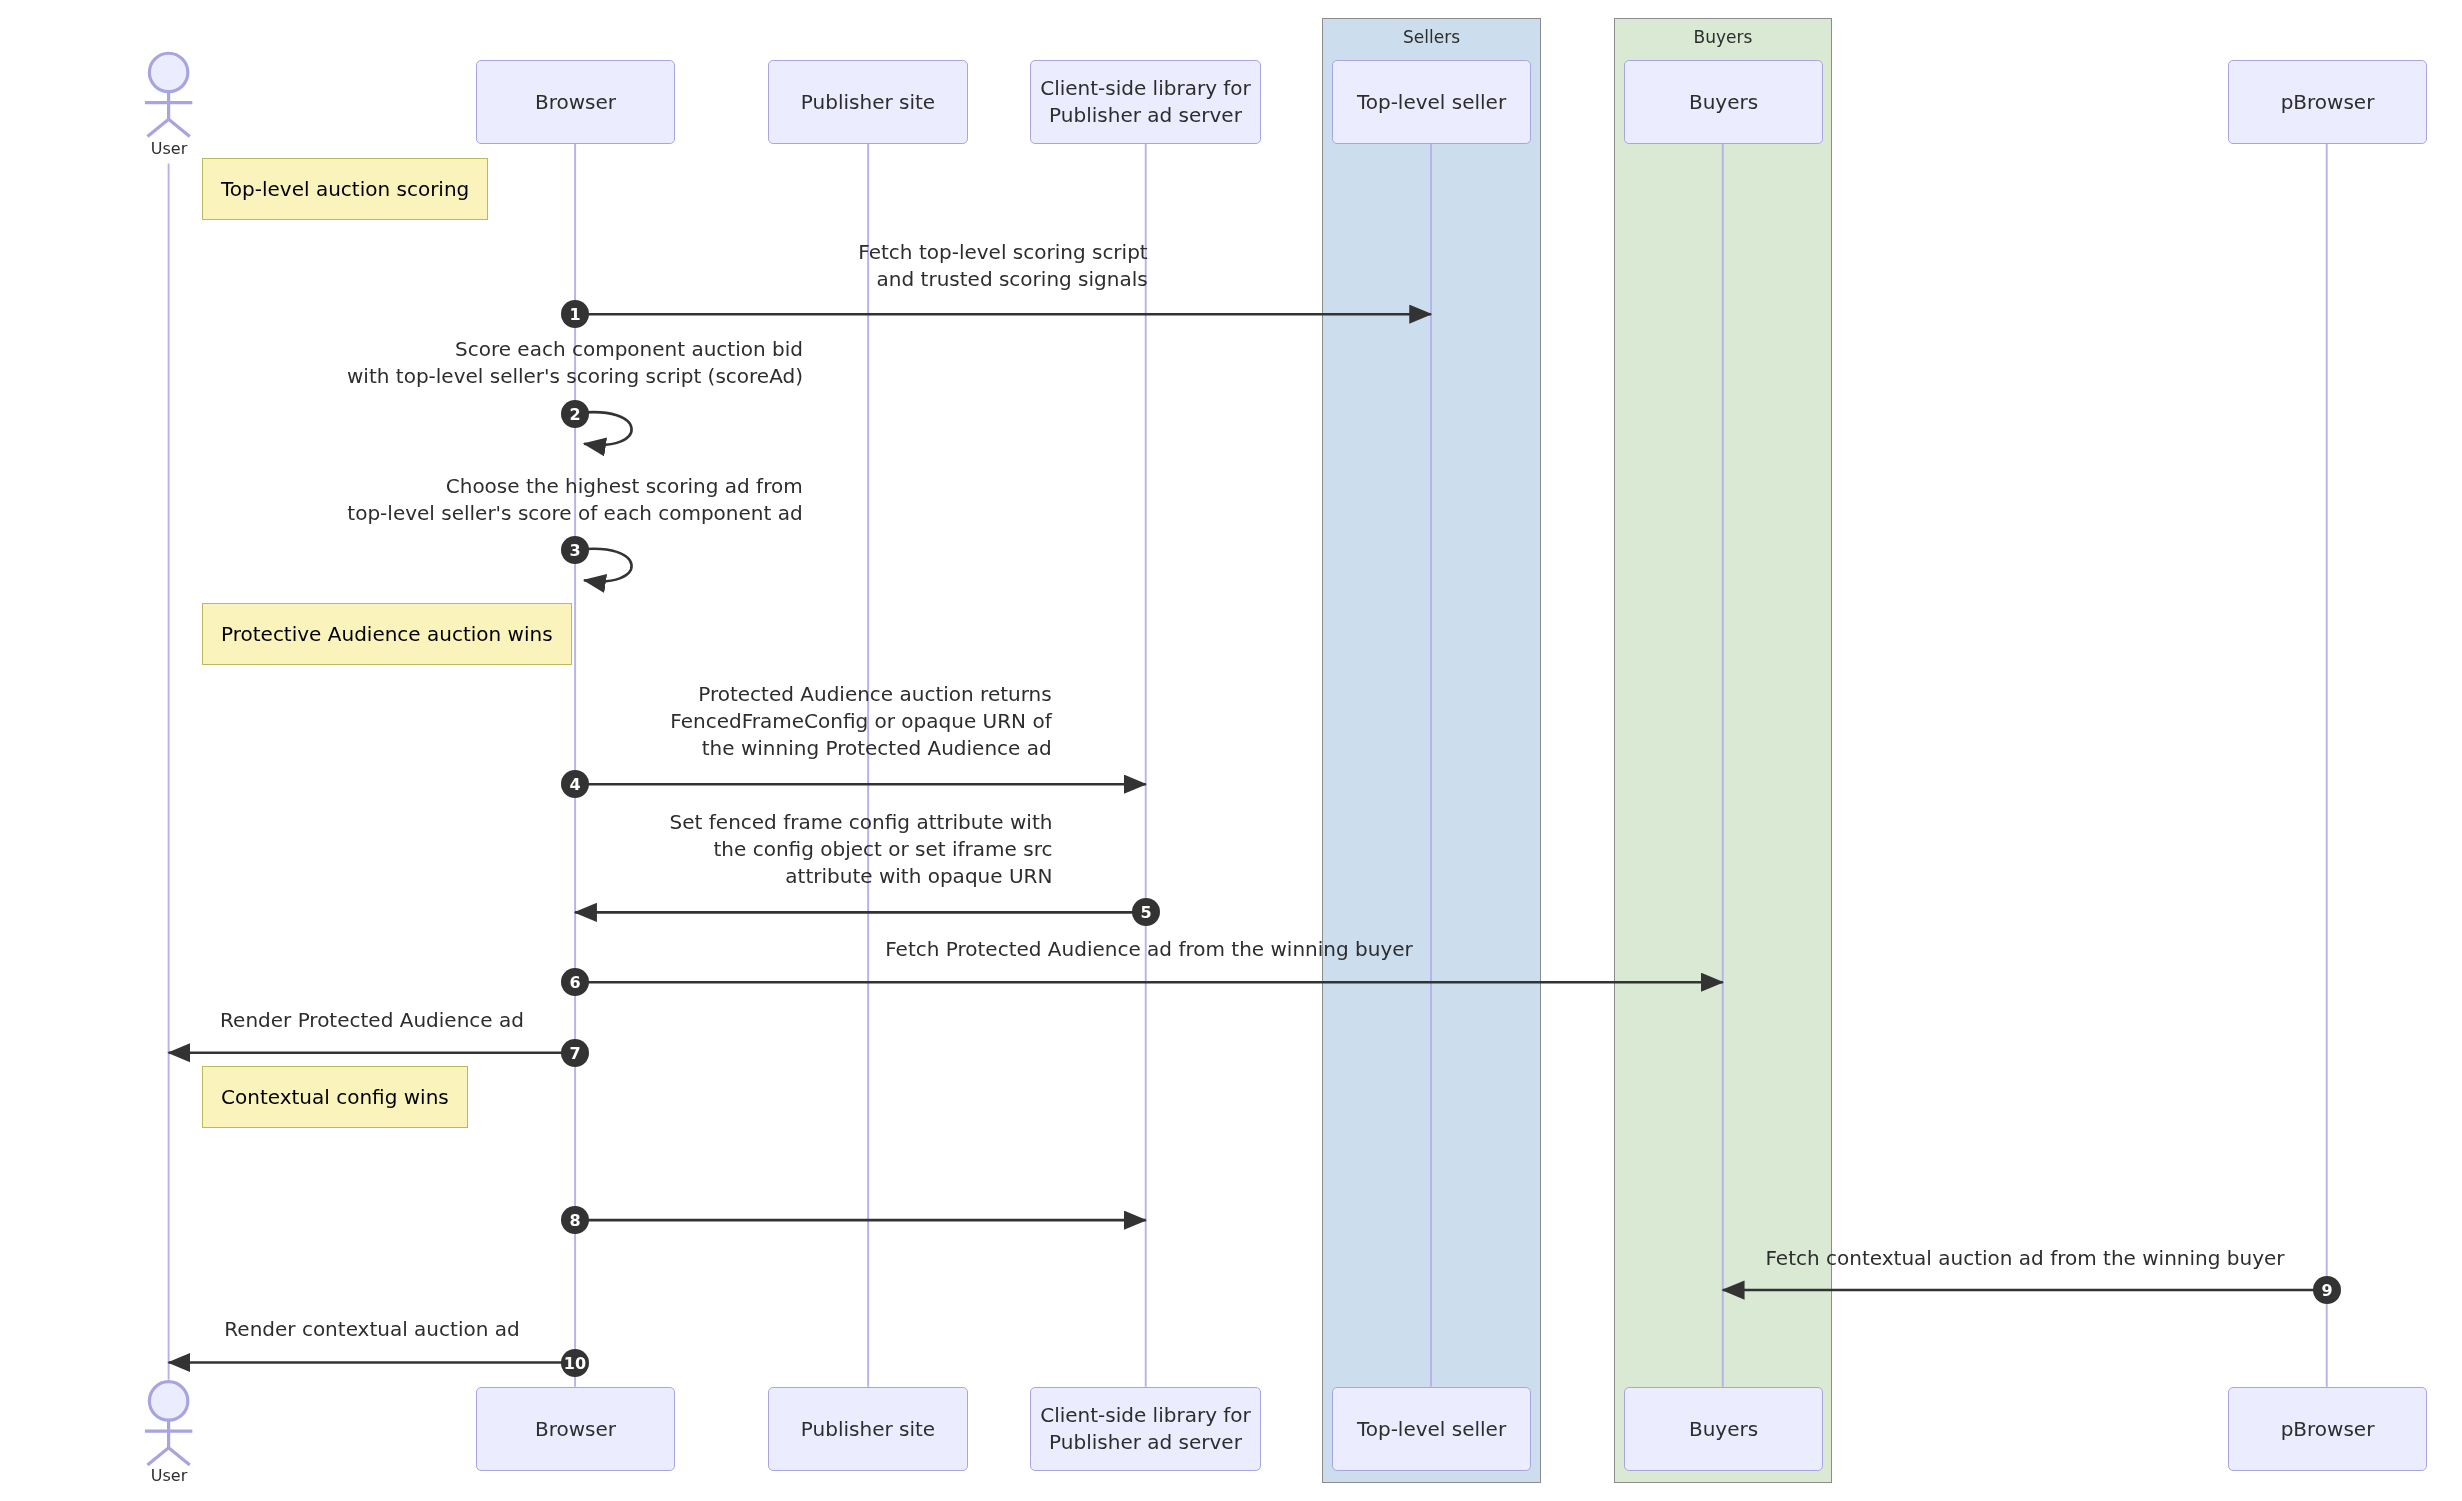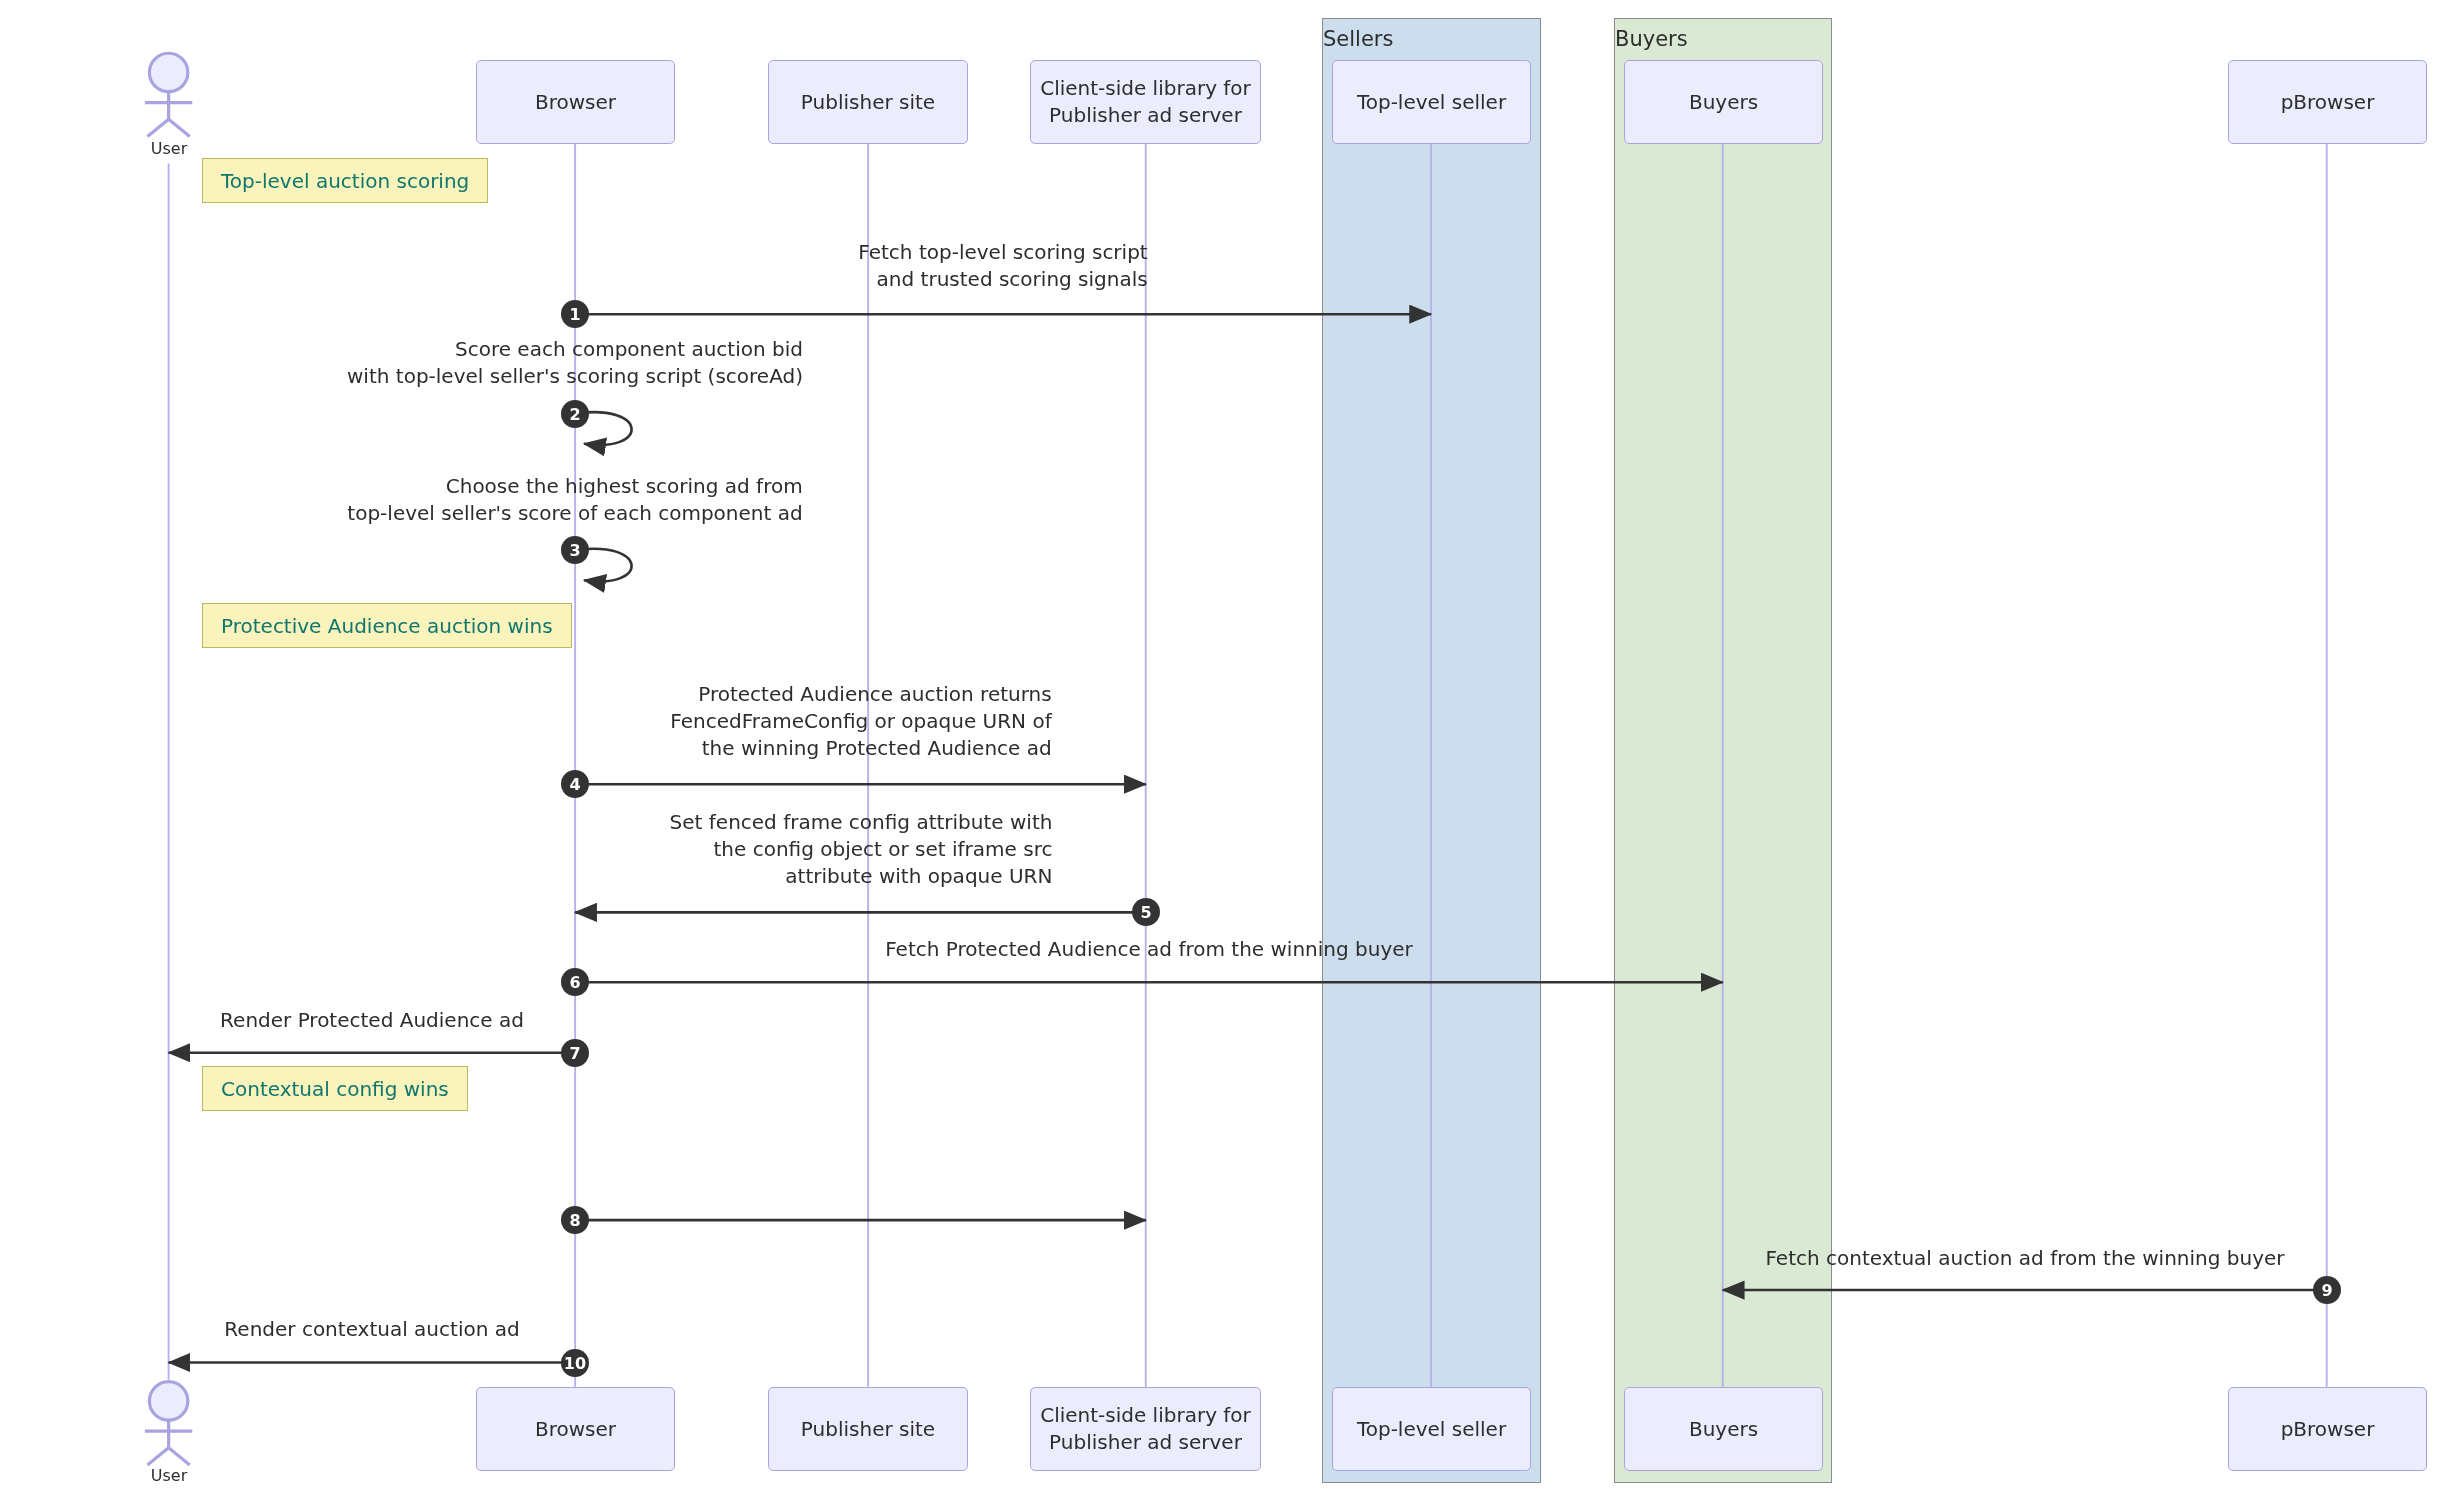--- a/index.html
+++ b/index.html
@@ -15,22 +15,22 @@
   }
   #groups, #svgwrap, #nodes { position: absolute; inset: 0; }
   #svgwrap svg { position: absolute; left: 0; top: 0; }
   .group {
     position: absolute;
     border: 1.3px solid #8c8c8c;
   }
   .group-label {
     position: absolute;
     top: 7.7px; left: 0; right: 0;
-    text-align: left;
-    font-size: 21px;
+    text-align: center;
+    font-size: 17px;
     color: #2d2d2d;
   }
   .pbox {
     position: absolute;
     background: #ececff;
     border: 1.9px solid #a9a4e0;
     border-radius: 5.1px;
     display: flex;
     align-items: center;
     justify-content: center;
@@ -44,28 +44,28 @@
     position: absolute;
     transform: translateX(-50%);
     font-size: 16px;
     color: #2d2d2d;
     white-space: nowrap;
   }
   .note {
     position: absolute;
     background: #faf3bc;
     border: 1.3px solid #b9b95e;
-    height: 45px;
+    height: 62px;
     padding: 0 18px;
     display: inline-flex;
     align-items: center;
     justify-content: center;
     font-size: 20px;
     white-space: nowrap;
-    color: #0f766e;
+    color: #000000;
   }
   .msg {
     position: absolute;
     transform: translateX(-50%);
     text-align: right;
     font-size: 20px;
     line-height: 27px;
     white-space: pre;
     color: #2d2d2d;
   }

